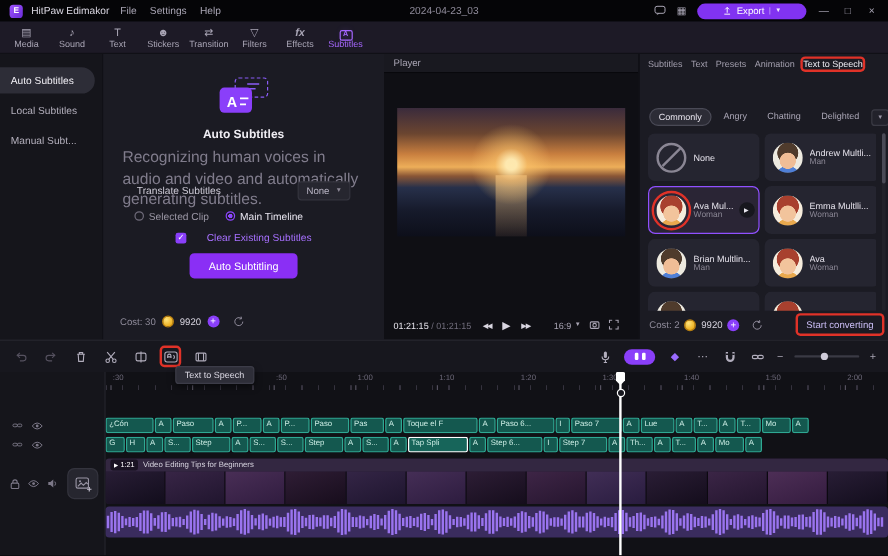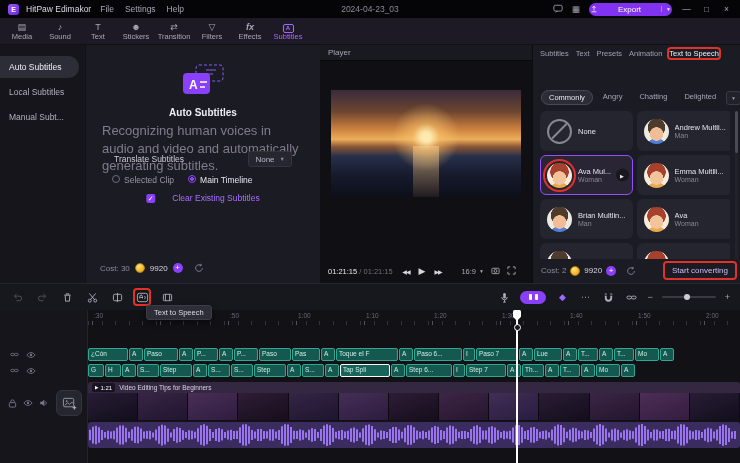--- a/index.html
+++ b/index.html
@@ -8,21 +8,21 @@
   .app{position:relative;width:740px;height:463px;background:#16161c;overflow:hidden;font-size:9px}
 
   
   .titlebar{position:absolute;top:0;left:0;width:100%;height:18px;background:#050507;display:flex;align-items:center;gap:7px;padding:0 8px;font-size:8.5px;color:#b9b5c2}
   .logo{width:11px;height:11px;border-radius:3px;background:linear-gradient(135deg,#a055ff,#6a2bd8);display:flex;align-items:center;justify-content:center;color:#fff;font-size:7px;font-weight:bold;flex:none}
   .appname{color:#dcd9e4;white-space:nowrap}
   .menu{color:#a9a5b4;padding:0 2px}
   .doctitle{position:absolute;left:50%;transform:translateX(-50%);color:#8f8b9a}
   .tbright{margin-left:auto;display:flex;align-items:center;gap:9px}
   .tbicon{color:#a9a5b4;display:flex;align-items:center}
-  .export{display:flex;align-items:center;gap:20px;background:#8133f1;color:#fff;border:none;border-radius:9px;height:13px;padding:0 1px;font-size:8px;font-family:inherit}
+  .export{display:flex;align-items:center;gap:4px;background:#8133f1;color:#fff;border:none;border-radius:9px;height:13px;padding:0 21px;font-size:8px;font-family:inherit}
   .export .caret{font-size:5px;opacity:.9;border-left:1px solid rgba(255,255,255,.4);padding-left:4px}
   .winbtn{color:#a9a5b4;font-size:8.5px;width:11px;text-align:center}
 
   
   .ribbon{position:absolute;top:18px;left:0;width:100%;height:27px;background:#1d1a26;display:flex;align-items:stretch;padding-left:3px;border-bottom:1px solid #101016}
   .rtab{width:38px;display:flex;flex-direction:column;align-items:center;justify-content:center;color:#aaa6b6;font-size:7.5px}
   .rtab .ric{font-size:9px;line-height:10px;height:10px}
   .rtab .ric i{font-style:italic;font-weight:bold}
   .rtab.active{color:#a767ff}
   .rtab.active .ric{text-shadow:0 0 6px rgba(150,80,255,.8)}
@@ -35,21 +35,21 @@
 
   
   .autopanel{position:absolute;top:45px;left:86px;width:234px;height:238px;background:#1b1b23}
   .asicon{position:absolute;top:18px;left:50%;transform:translateX(-50%)}
   .astitle{position:absolute;top:62px;width:100%;text-align:center;color:#efedf3;font-size:10px;font-weight:bold}
   .asdesc{position:absolute;top:77px;left:16px;right:16px;color:#807c8c;font-size:13px;line-height:1.35}
   .trrow{position:absolute;top:106px;left:28px;right:28px;display:flex;align-items:center;justify-content:space-between;font-size:8.5px;color:#cfccd8}
   .dd{display:flex;align-items:center;gap:5px;background:#26262f;border:1px solid #34343e;border-radius:3px;height:16px;padding:0 6px;color:#b9b5c4;font-size:8px;white-space:nowrap}
   .dd .caret{font-size:5.5px;color:#8a8694}
   .radiorow{position:absolute;top:130px;left:26px;display:flex;gap:14px;align-items:center;font-size:8.5px}
-  .radio{display:flex;gap:4px;color:#9a96a4}
+  .radio{display:flex;align-items:center;gap:4px;color:#9a96a4}
   .rdot{width:8px;height:8px;border-radius:50%;border:1px solid #6f6b7a;flex:none}
   .radio.sel{color:#e9e6f0}
   .radio.sel .rdot{border-color:#8d46ff;background:radial-gradient(circle,#8d46ff 0 40%,transparent 45%)}
   .checkrow{position:absolute;top:148px;left:50%;transform:translateX(-50%);display:flex;align-items:center;gap:17px;white-space:nowrap}
   .cbox{width:9px;height:9px;border-radius:2px;background:#8a3ffa;color:#fff;font-size:7px;line-height:9px;text-align:center;flex:none}
   .clabel{color:#a770ff;font-size:8.5px}
   .autobtn{position:absolute;top:166px;left:50%;transform:translateX(-50%);background:#8a2ff5;color:#fff;border:none;border-radius:4px;height:21px;padding:0 16px;font-size:9px;font-family:inherit;white-space:nowrap}
   .costrow{display:flex;align-items:center;gap:5px;font-size:8px;color:#8f8b9a}
   .autopanel .costrow{position:absolute;bottom:10px;left:14px}
   .coin{width:10px;height:10px;border-radius:50%;background:radial-gradient(circle at 35% 30%,#ffe37a,#edb021 70%,#c98d12);border:1px solid #b87f10;display:inline-block;flex:none}
@@ -247,20 +247,21 @@
         </span>
         <span class="radio sel">
           <span class="rdot"></span>
           <span>Main Timeline</span>
         </span>
       </div>
     <div class="checkrow">
       <span class="cbox">✓</span>
       <span class="clabel">Clear Existing Subtitles</span>
     </div>
+    <button class="autobtn">Auto Subtitling</button>
     <div class="costrow">
       <span>Cost: 30</span>
       <span class="coin"></span>
       <span class="balance">9920</span>
       <span class="plusbtn">+</span>
       <span class="refresh">
           <svg viewBox="0 0 12 12" width="10" height="10">
             <path d="M10 6A4 4 0 1 1 8.5 2.9" fill="none" stroke="currentColor"></path>
             <path d="M8.3 1l.4 2.1L6.6 3.4" fill="none" stroke="currentColor"></path>
           </svg>

